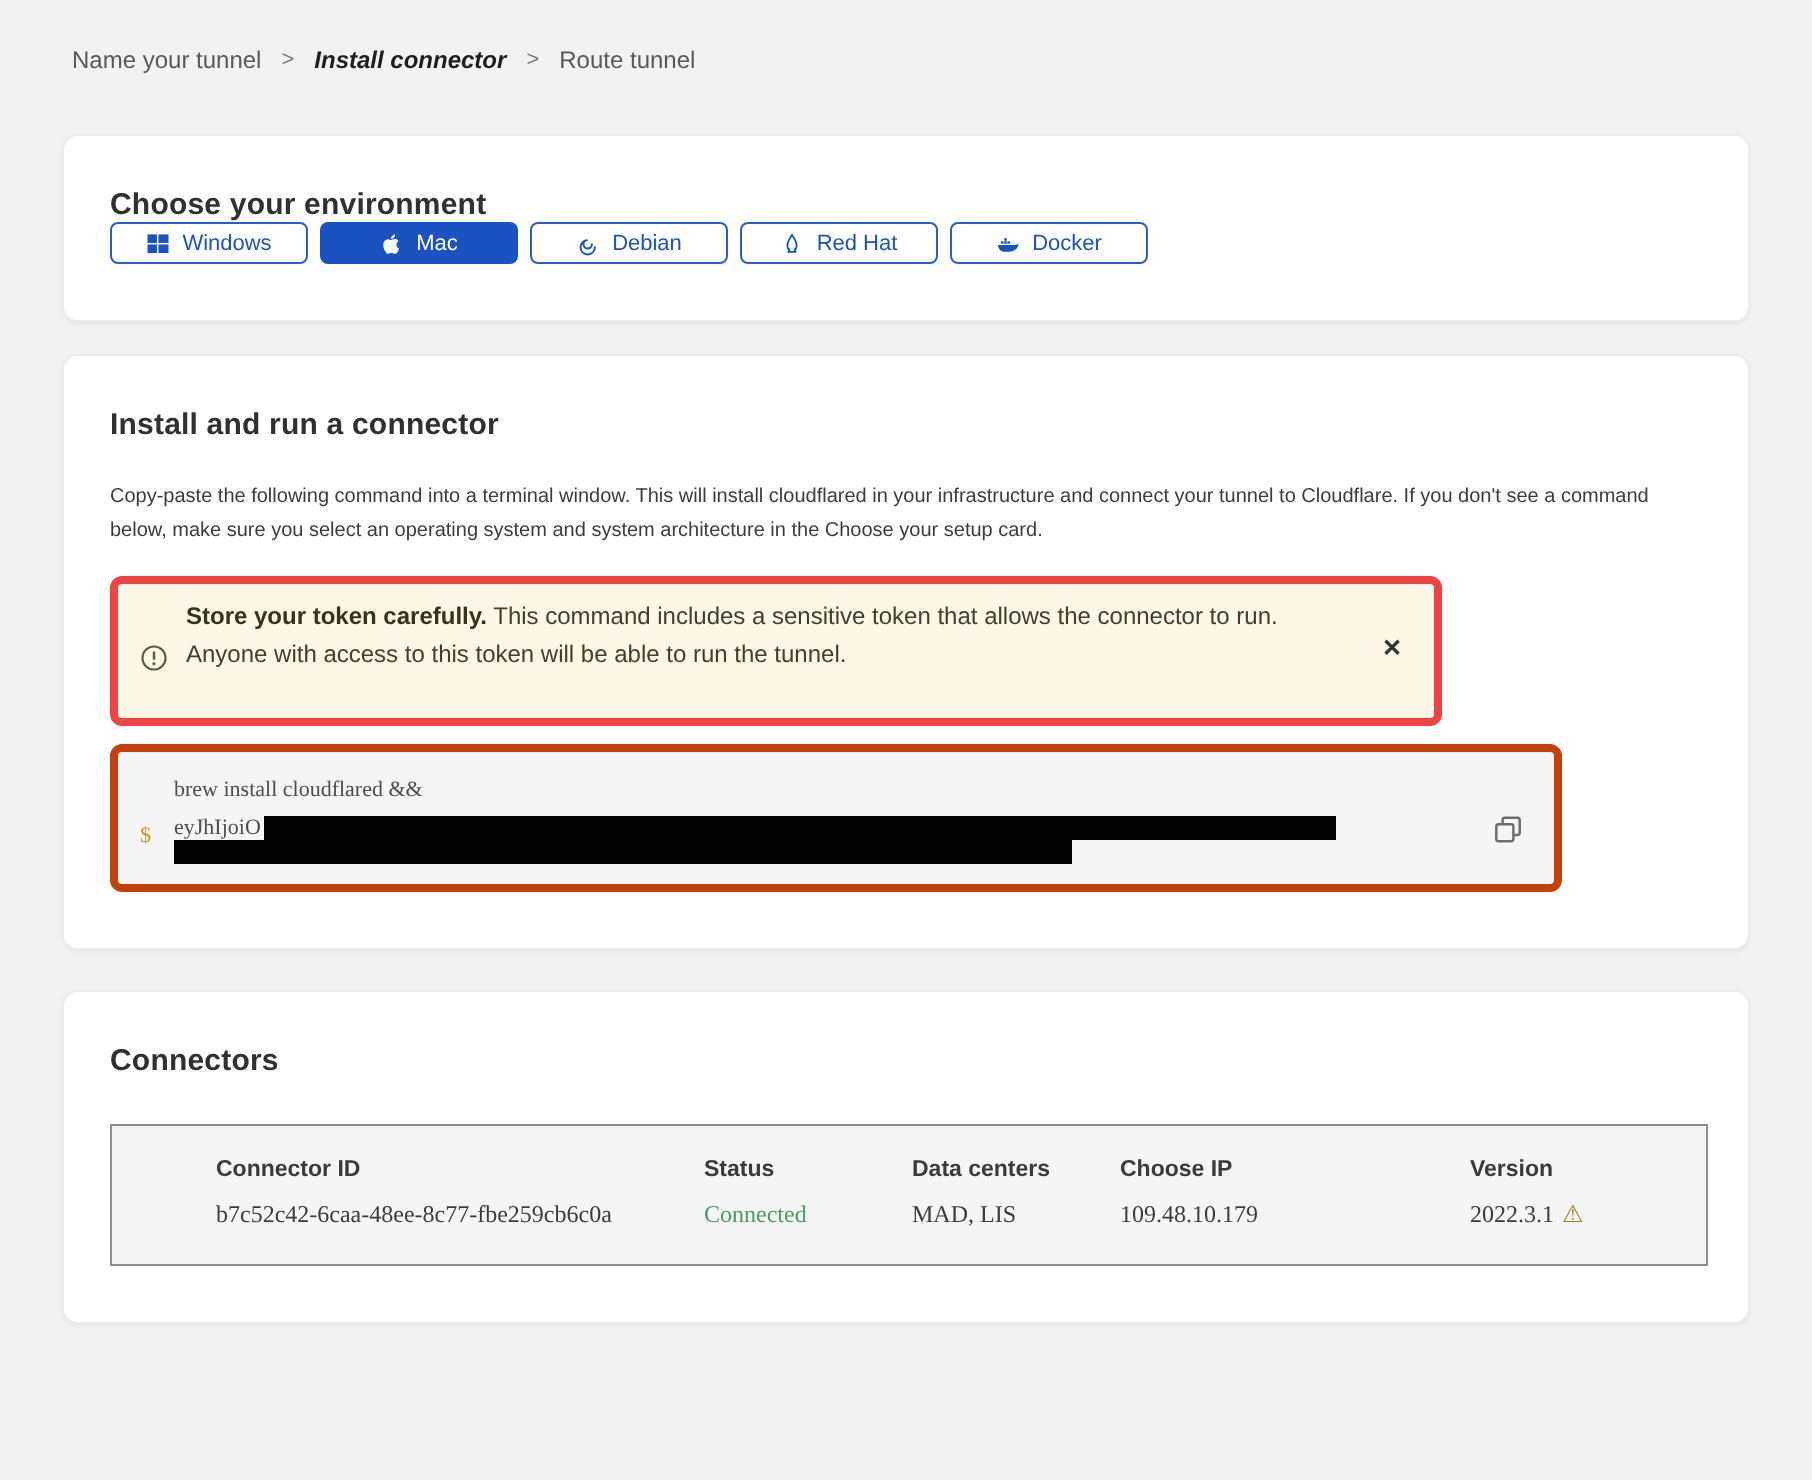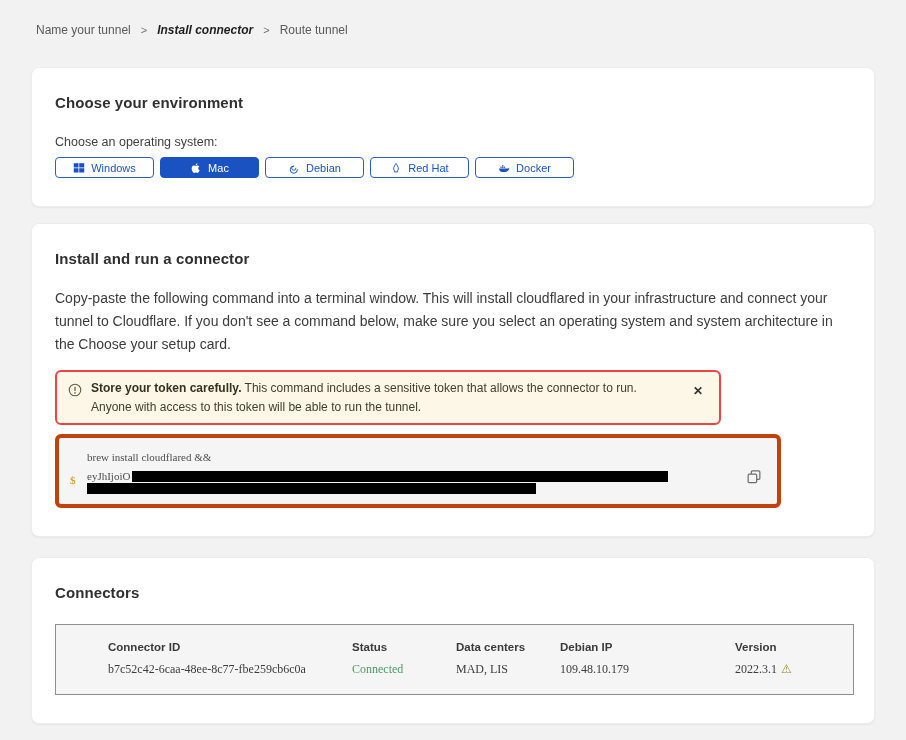--- a/index.html
+++ b/index.html
@@ -20,22 +20,22 @@
 
   
   .card-env { margin-top: 30px; }
   .os-label { font-size: 12.5px; color: #3f3f3f; margin: 24px 0 8px 0; }
   .os-row { display: flex; gap: 6px; }
   .os-btn { width: 99px; height: 21px; border: 1px solid #2b5dc7; border-radius: 4px; background: #ffffff; color: #1a52c2; font-size: 11px; font-family: "Liberation Sans", sans-serif; display: flex; align-items: center; justify-content: center; gap: 6px; cursor: pointer; }
   .os-btn.selected { background: #1a52c2; color: #ffffff; border-color: #1a52c2; }
   .os-btn svg { width: 12px; height: 12px; flex: 0 0 auto; }
 
   
-  .install-desc { font-size: 14px; line-height: 1.65; color: #3c3c3c; margin-top: 20px; max-width: 800px; }
-  .banner { width: 666px; margin-top: 14px; background: #fcf7e6; border: 2px solid #ef4444; border-radius: 6px; padding: 7px 12px 7px 11px; display: flex; align-items: flex-start; gap: 9px; }
+  .install-desc { font-size: 10px; line-height: 1.65; color: #3c3c3c; margin-top: 20px; max-width: 800px; }
+  .banner { width: 666px; margin-top: 14px; background: #fcf7e6; border: 4px solid #ef4444; border-radius: 6px; padding: 7px 12px 23px 11px; display: flex; align-items: flex-end; gap: 9px; }
   .banner .warn-circ { flex: 0 0 auto; margin-top: 4px; }
   .banner .banner-text { font-size: 12px; line-height: 1.55; color: #40402f; flex: 1 1 auto; }
   .banner .banner-text b { color: #33331f; }
   .banner .close { flex: 0 0 auto; font-size: 12px; font-weight: bold; color: #333; cursor: pointer; padding: 6px 4px; line-height: 1; }
   .codeblock { position: relative; width: 726px; margin-top: 9px; background: #f5f5f5; border: 4px solid #c2410c; border-radius: 6px; padding: 13px 44px 10px 28px; font-family: Liberation Serif, serif; font-size: 11px; color: #4d4d4d; }
   .codeblock .line1 { margin-bottom: 7px; }
   .codeblock .prompt { position: absolute; left: 11px; top: 36px; color: #d99014; }
   .codeblock .line2 { margin-bottom: 0; }
   .token-line { display: flex; align-items: center; height: 12px; }
   .token-line .tok { white-space: nowrap; }
@@ -62,21 +62,20 @@
     <span class="sep">&gt;</span>
     <span class="crumb active">Install connector</span>
     <span class="sep">&gt;</span>
     <span class="crumb">Route tunnel</span>
   </nav>
 
   <div class="wrap">
 
     <section class="card card-env">
       <h2>Choose your environment</h2>
-      <div class="os-label">Choose an operating system:</div>
       <div class="os-row">
 
         <button class="os-btn">
           <span style="display:flex">
             <svg viewBox="0 0 16 16" fill="currentColor">
                 <rect x="1" y="1.6" width="6.3" height="5.7"></rect>
                 <rect x="8.3" y="1.6" width="6.7" height="5.7"></rect>
                 <rect x="1" y="8.3" width="6.3" height="5.7"></rect>
                 <rect x="8.3" y="8.3" width="6.7" height="5.7"></rect>
               </svg>
@@ -164,21 +163,21 @@
       </div>
     </section>
 
     <section class="card" style="margin-top:20px;">
       <h2>Connectors</h2>
       <div class="conn-table">
         <div class="trow head">
           <div>Connector ID</div>
           <div>Status</div>
           <div>Data centers</div>
-          <div>Debian IP</div>
+          <div>Choose IP</div>
           <div>Version</div>
         </div>
         <div class="trow data">
           <div>b7c52c42-6caa-48ee-8c77-fbe259cb6c0a</div>
           <div class="status-connected">Connected</div>
           <div>MAD, LIS</div>
           <div>109.48.10.179</div>
           <div><span>2022.3.1</span><span class="ver-warn">⚠</span></div>
         </div>
       </div>

